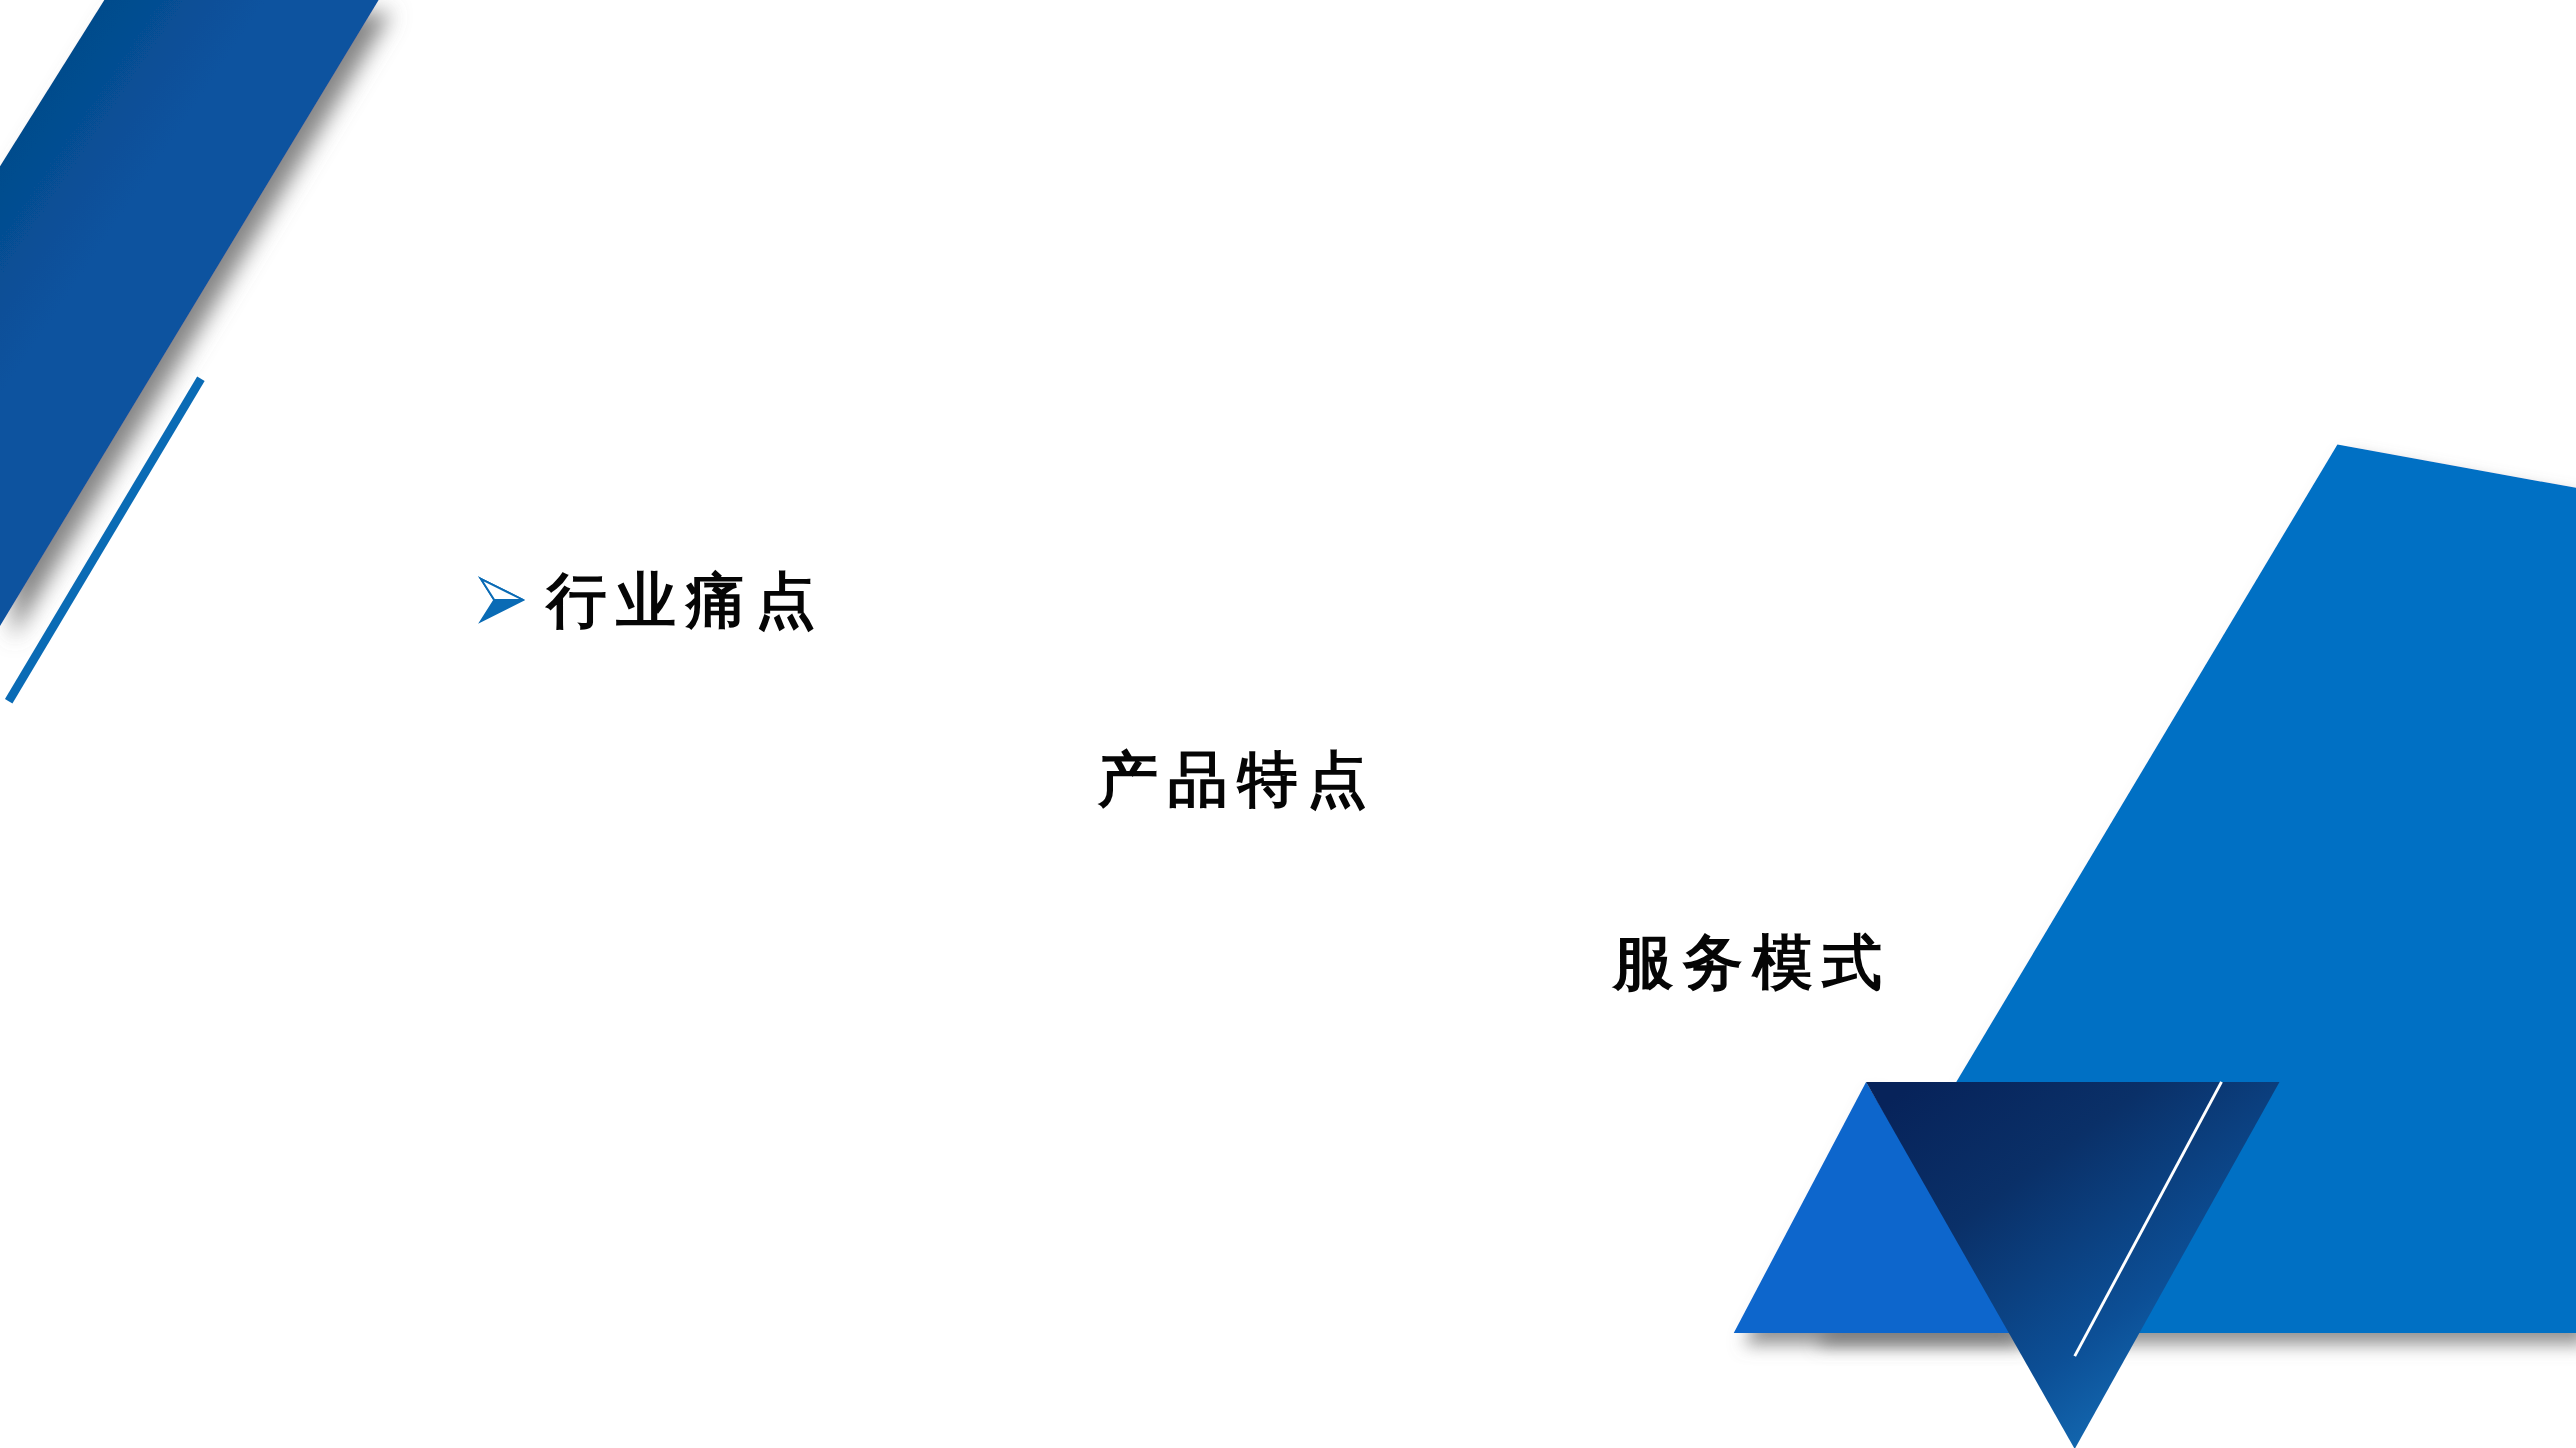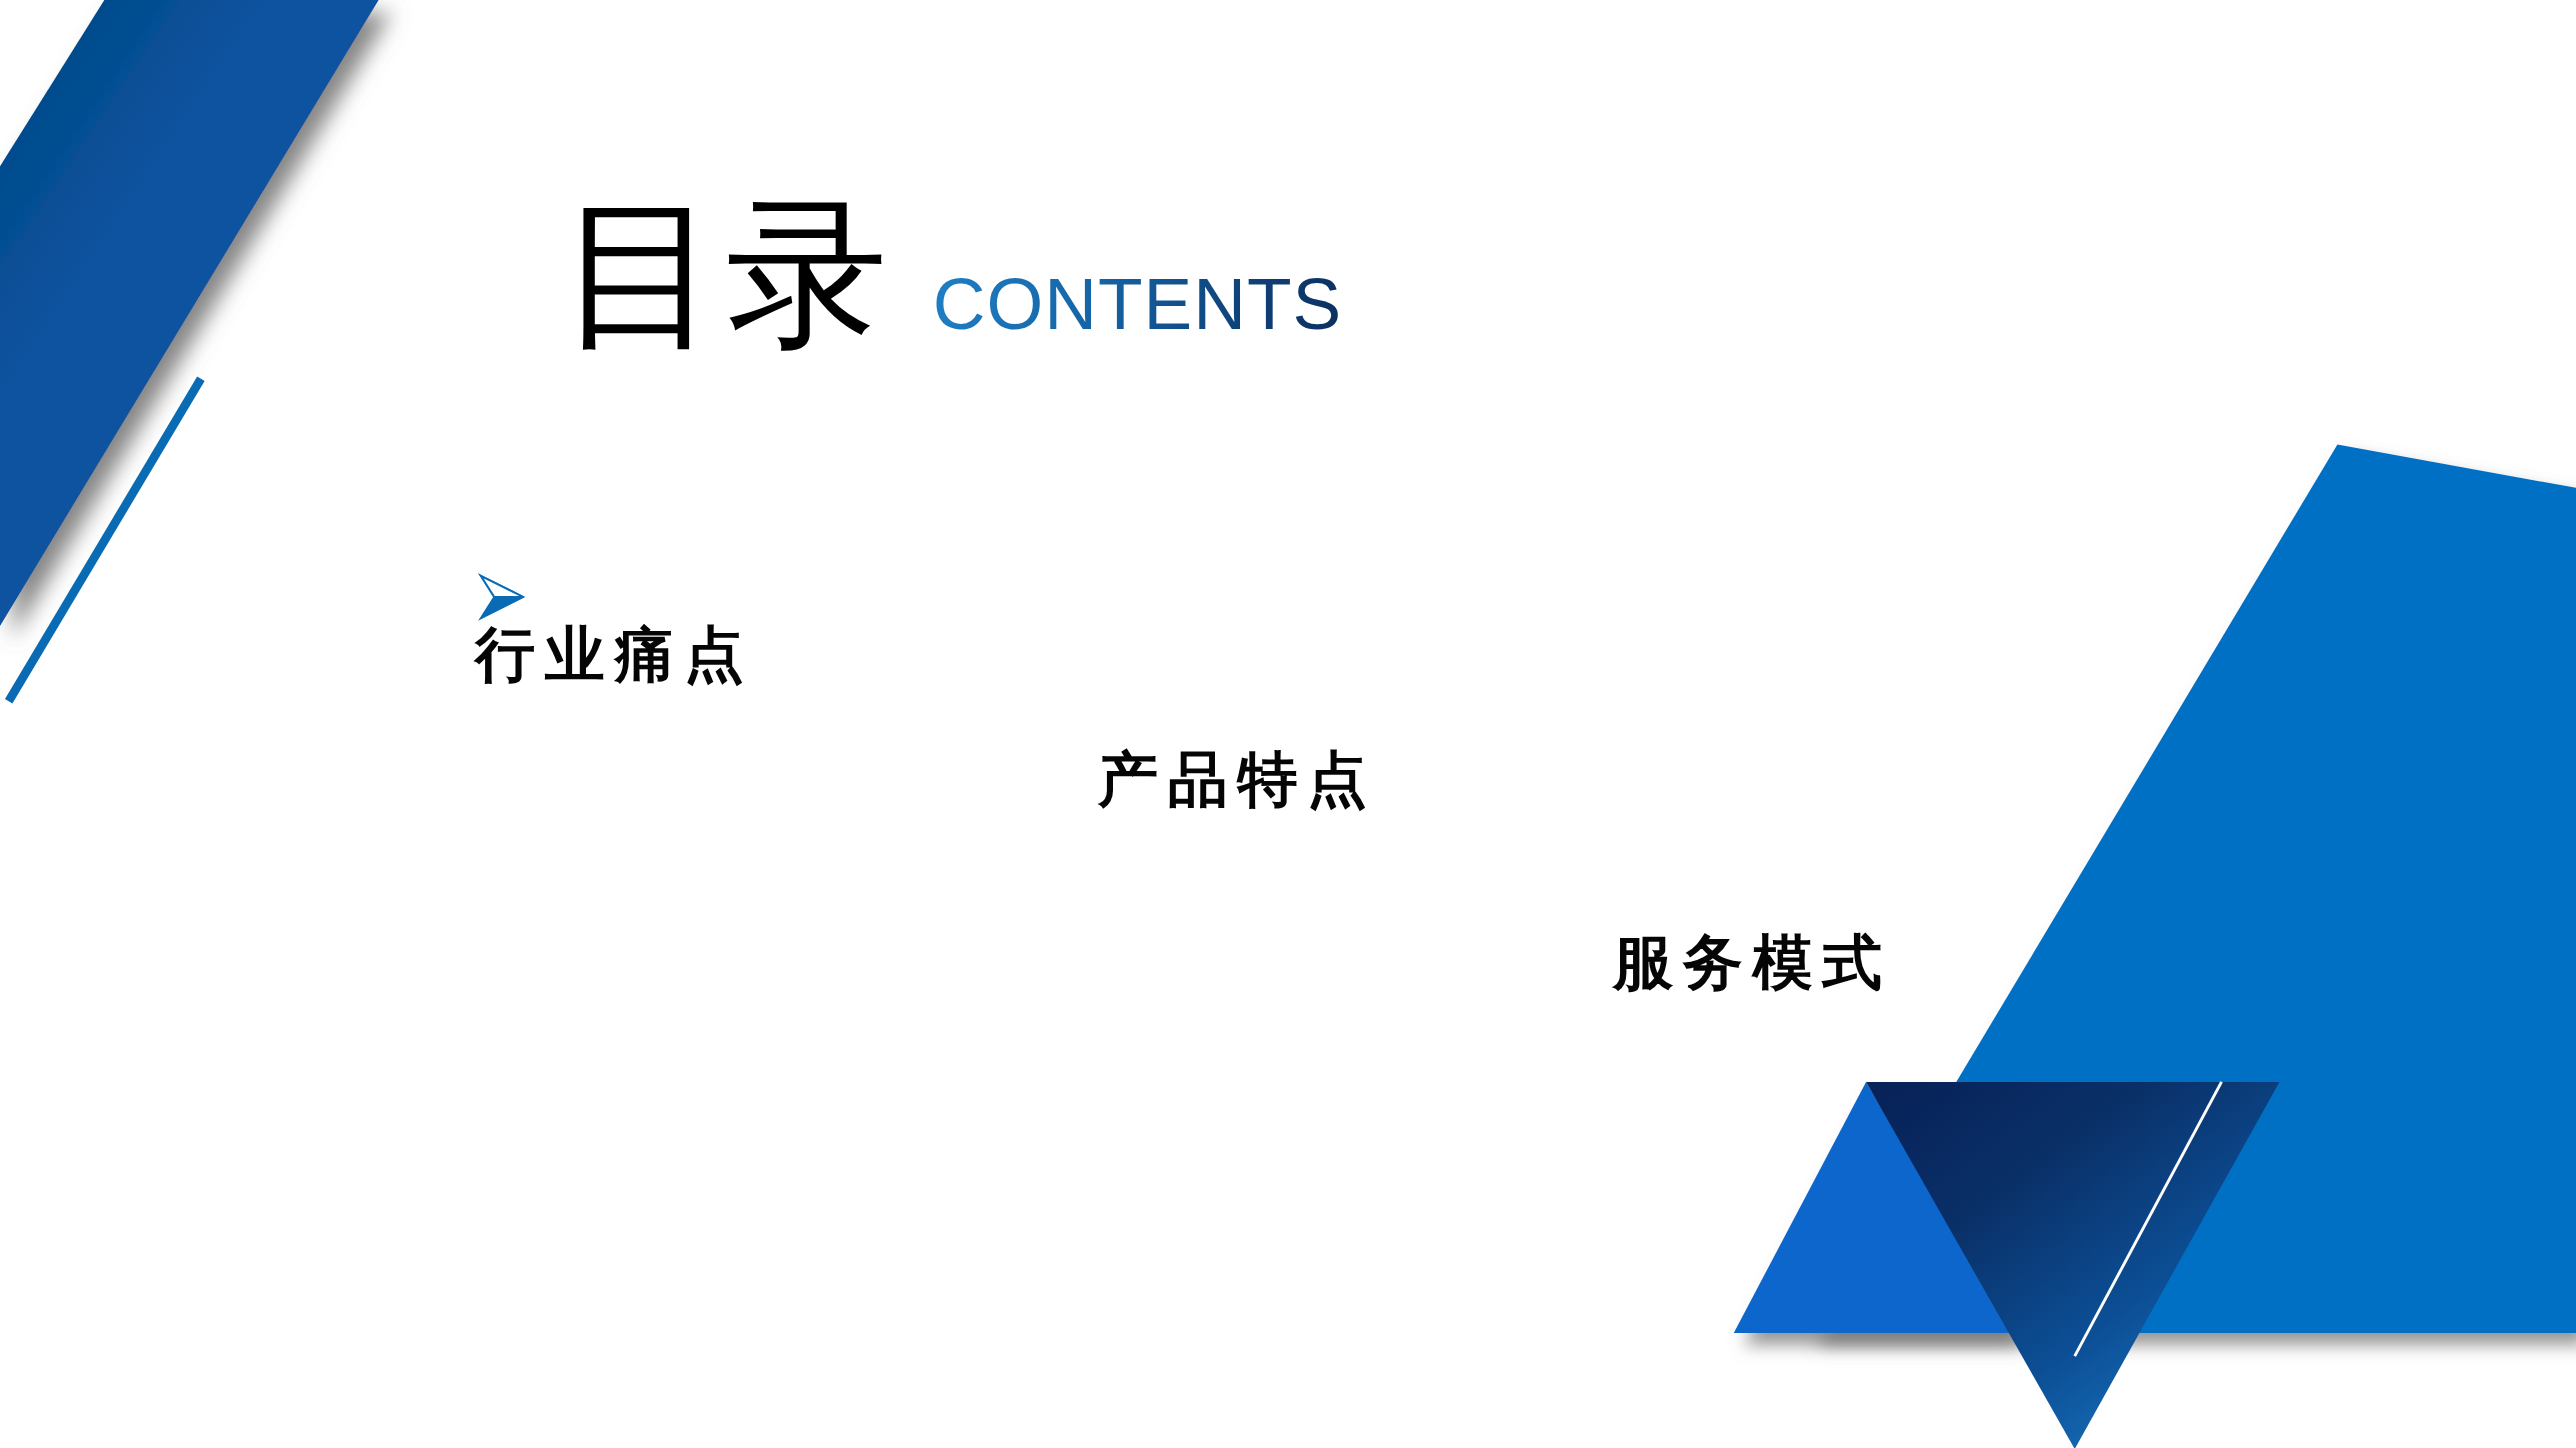--- a/index.html
+++ b/index.html
@@ -54,22 +54,22 @@
     background: linear-gradient(100deg, #1f7fc4 0%, #1566a8 38%, #10467f 70%, #0b2f60 100%);
     -webkit-background-clip: text;
     background-clip: text;
     color: transparent;
     -webkit-text-fill-color: transparent;
   }
 
   .toc-item {
     position: absolute;
     display: flex;
+    align-items: center;
     white-space: nowrap;
-    flex-direction: column;
   }
   .toc-label {
     font-family: "DejaVu Sans", "Liberation Sans", sans-serif;
     font-weight: bold;
     font-size: 60px;
     line-height: 1;
     color: #050505;
     letter-spacing: 9.7px;
   }
   .toc-bullet {
@@ -122,24 +122,20 @@
 
     <polygon points="2667,505 2667,1380 1870,1380 2420,460" fill="url(#gradRightBand)" filter="url(#softShadow2)"></polygon>
 
     <polygon points="1932,1120 2085,1380 1795,1380" fill="#0b66cc" filter="url(#softShadow2)"></polygon>
 
     <polygon points="1932,1120 2360,1120 2148,1500" fill="url(#gradDarkTri)"></polygon>
 
     <line x1="2300" y1="1120" x2="2148" y2="1404" stroke="#ffffff" stroke-width="3"></line>
   </svg>
 
-  <div class="title-wrap">
-    <span class="title-cn">目录</span>
-    <span class="title-en">CONTENTS</span>
-  </div>
 
   <div class="toc-item" id="item-0">
     <svg class="toc-bullet" viewBox="0 0 56 56" xmlns="http://www.w3.org/2000/svg">
       <polygon points="6,6 50,28 6,50 20,28" fill="#0a6bb5" stroke="#0a6bb5" stroke-width="2"></polygon>
       <polygon points="6,6 50,28 20,28" fill="#ffffff" stroke="#0a6bb5" stroke-width="2"></polygon>
     </svg>
     <span class="toc-label">行业痛点</span>
   </div>
 
   <div class="toc-item" id="item-1">

